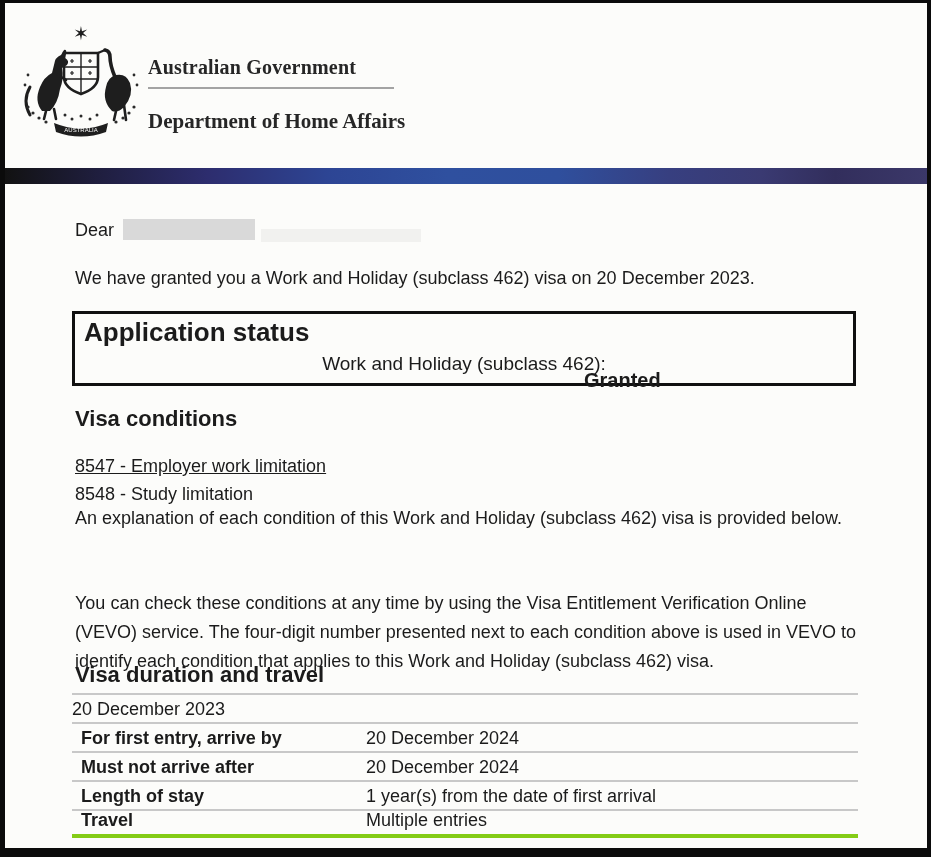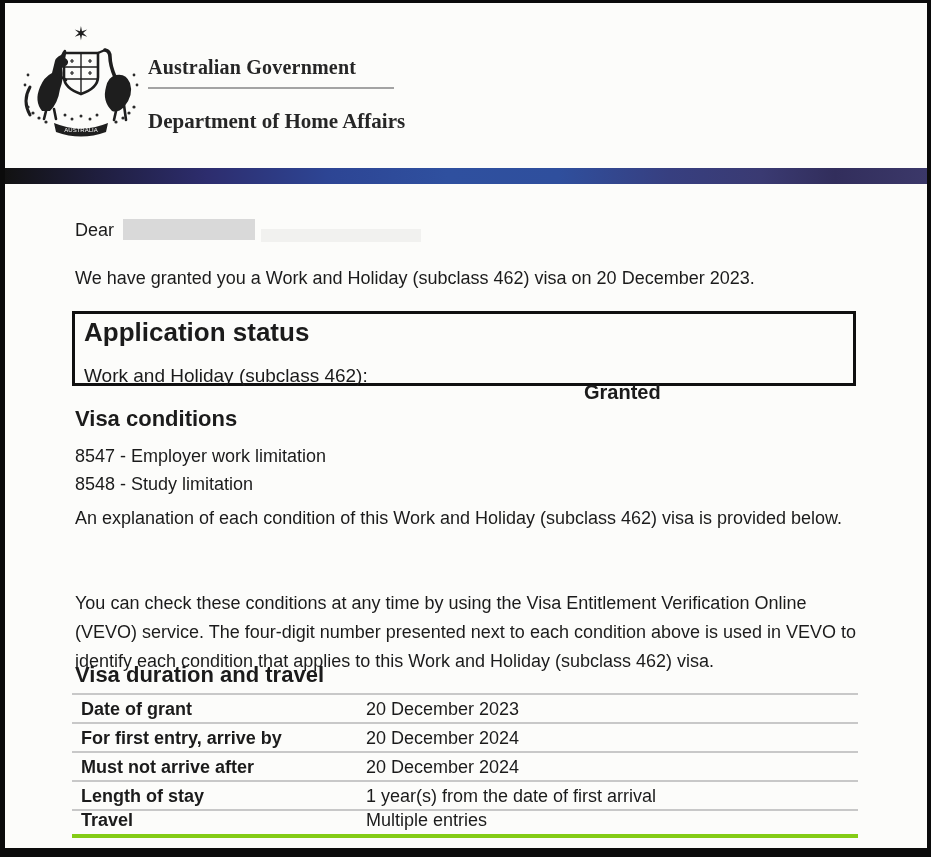--- a/index.html
+++ b/index.html
@@ -70,30 +70,30 @@
   .intro { position: absolute; left: 70px; top: 265px; font-size: 18px; }
 
   .status-box {
     position: absolute;
     left: 67px; top: 308px;
     width: 784px; height: 75px;
     border: 3px solid #101010;
     padding: 4px 9px;
   }
   .status-box h2 { font-size: 26px; font-weight: bold; line-height: 28px; }
-  .status-row { position: relative; margin-top: 17px; font-size: 19px; line-height: 26px; }
+  .status-row { position: relative; margin-top: 5px; font-size: 19px; line-height: 26px; text-align: center; }
   .granted {
     position: absolute; left: 500px; top: 16px;
     font-weight: bold; font-size: 20px;
   }
 
   .conditions { position: absolute; left: 70px; top: 403px; width: 795px; }
   .conditions h2 { font-size: 22px; font-weight: bold; }
   .cond { font-size: 18px; line-height: 25px; margin-top: 3px; }
-  .cond:first-of-type { margin-top: 12px; }
+  .cond:first-of-type { margin-top: 22px; text-decoration: underline; }
 
   .para { position: absolute; left: 70px; width: 792px; font-size: 18px; line-height: 29px; }
   .para-1 { top: 501px; }
   .para-2 { top: 586px; }
 
   .duration-heading {
     position: absolute; left: 70px; top: 659px;
     font-size: 22px; font-weight: bold;
   }
   .dtable { position: absolute; left: 67px; top: 690px; width: 786px; }
@@ -180,21 +180,20 @@
     <div class="cond">8547 - Employer work limitation</div>
     <div class="cond">8548 - Study limitation</div>
   </section>
 
   <p class="para para-1">An explanation of each condition of this Work and Holiday (subclass 462) visa is provided below.</p>
   <p class="para para-2">You can check these conditions at any time by using the Visa Entitlement Verification Online (VEVO) service. The four-digit number presented next to each condition above is used in VEVO to identify each condition that applies to this Work and Holiday (subclass 462) visa.</p>
 
   <h2 class="duration-heading">Visa duration and travel</h2>
   <div class="dtable">
     <div class="trow">
-      <span class="tlabel">Date of grant</span>
       <span class="tvalue">20 December 2023</span>
     </div>
     <div class="trow">
       <span class="tlabel">For first entry, arrive by</span>
       <span class="tvalue">20 December 2024</span>
     </div>
     <div class="trow">
       <span class="tlabel">Must not arrive after</span>
       <span class="tvalue">20 December 2024</span>
     </div>

